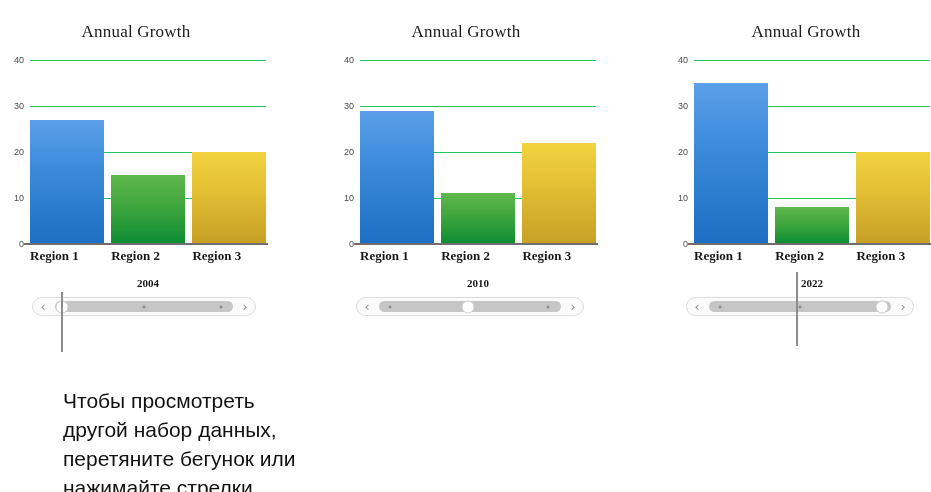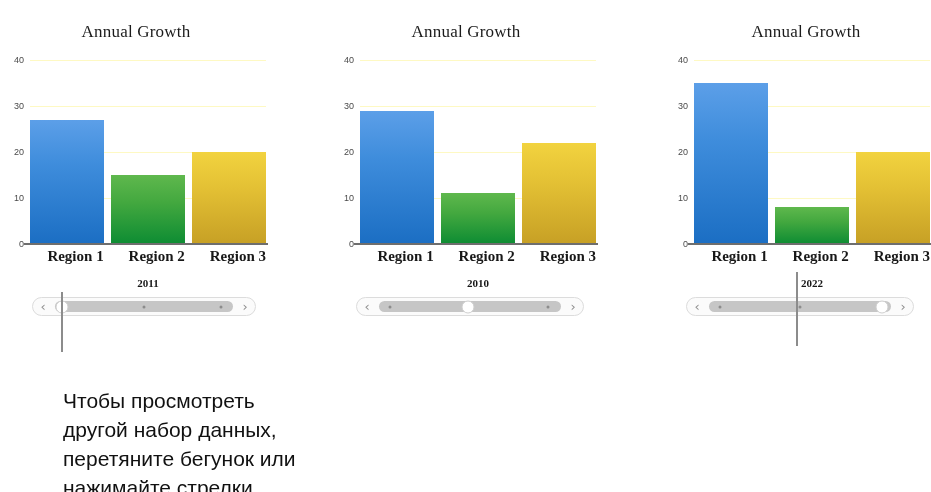--- a/index.html
+++ b/index.html
@@ -56,21 +56,21 @@
     height: 184px;
   }
   .panel.p1 .plot { left: 38px; }
   .panel.p2 .plot { left: 44px; }
 
   .gridline {
     position: absolute;
     left: 0;
     width: 100%;
     height: 1px;
-    background: #fef9c3;
+    background: #22c55e;
   }
   .ytick {
     position: absolute;
     right: 100%;
     margin-right: 6px;
     transform: translateY(-50%);
     font-family: "Liberation Sans", sans-serif;
     font-size: 9px;
     color: #4a4a4a;
     white-space: nowrap;
@@ -113,24 +113,24 @@
     left: 30px;
     top: 232px;
     width: 236px;
     display: flex;
     justify-content: space-between;
   }
   .panel.p1 .xlabels { left: 38px; }
   .panel.p2 .xlabels { left: 44px; }
   .xlabel {
     width: 31.2%;
-    text-align: right;
+    text-align: left;
     font-family: "Liberation Serif", serif;
     font-weight: bold;
-    font-size: 15px;
+    font-size: 13px;
     color: #181818;
     white-space: nowrap;
   }
 
   .series-label {
     position: absolute;
     top: 261px;
     left: 30px;
     width: 236px;
     text-align: center;
@@ -264,21 +264,21 @@
 
       <div class="axis-baseline"></div>
     </div>
 
     <div class="xlabels">
       <div class="xlabel">Region 1</div>
       <div class="xlabel">Region 2</div>
       <div class="xlabel">Region 3</div>
     </div>
 
-    <div class="series-label">2011</div>
+    <div class="series-label">2004</div>
 
     <div class="slider">
       <div class="slider-arrow">‹</div>
       <div class="track">
         <div class="track-dot" style="left: 50%;"></div>
         <div class="track-dot" style="left: 93%;"></div>
         <div class="thumb" style="left: 4%;"></div>
       </div>
       <div class="slider-arrow">›</div>
     </div>

